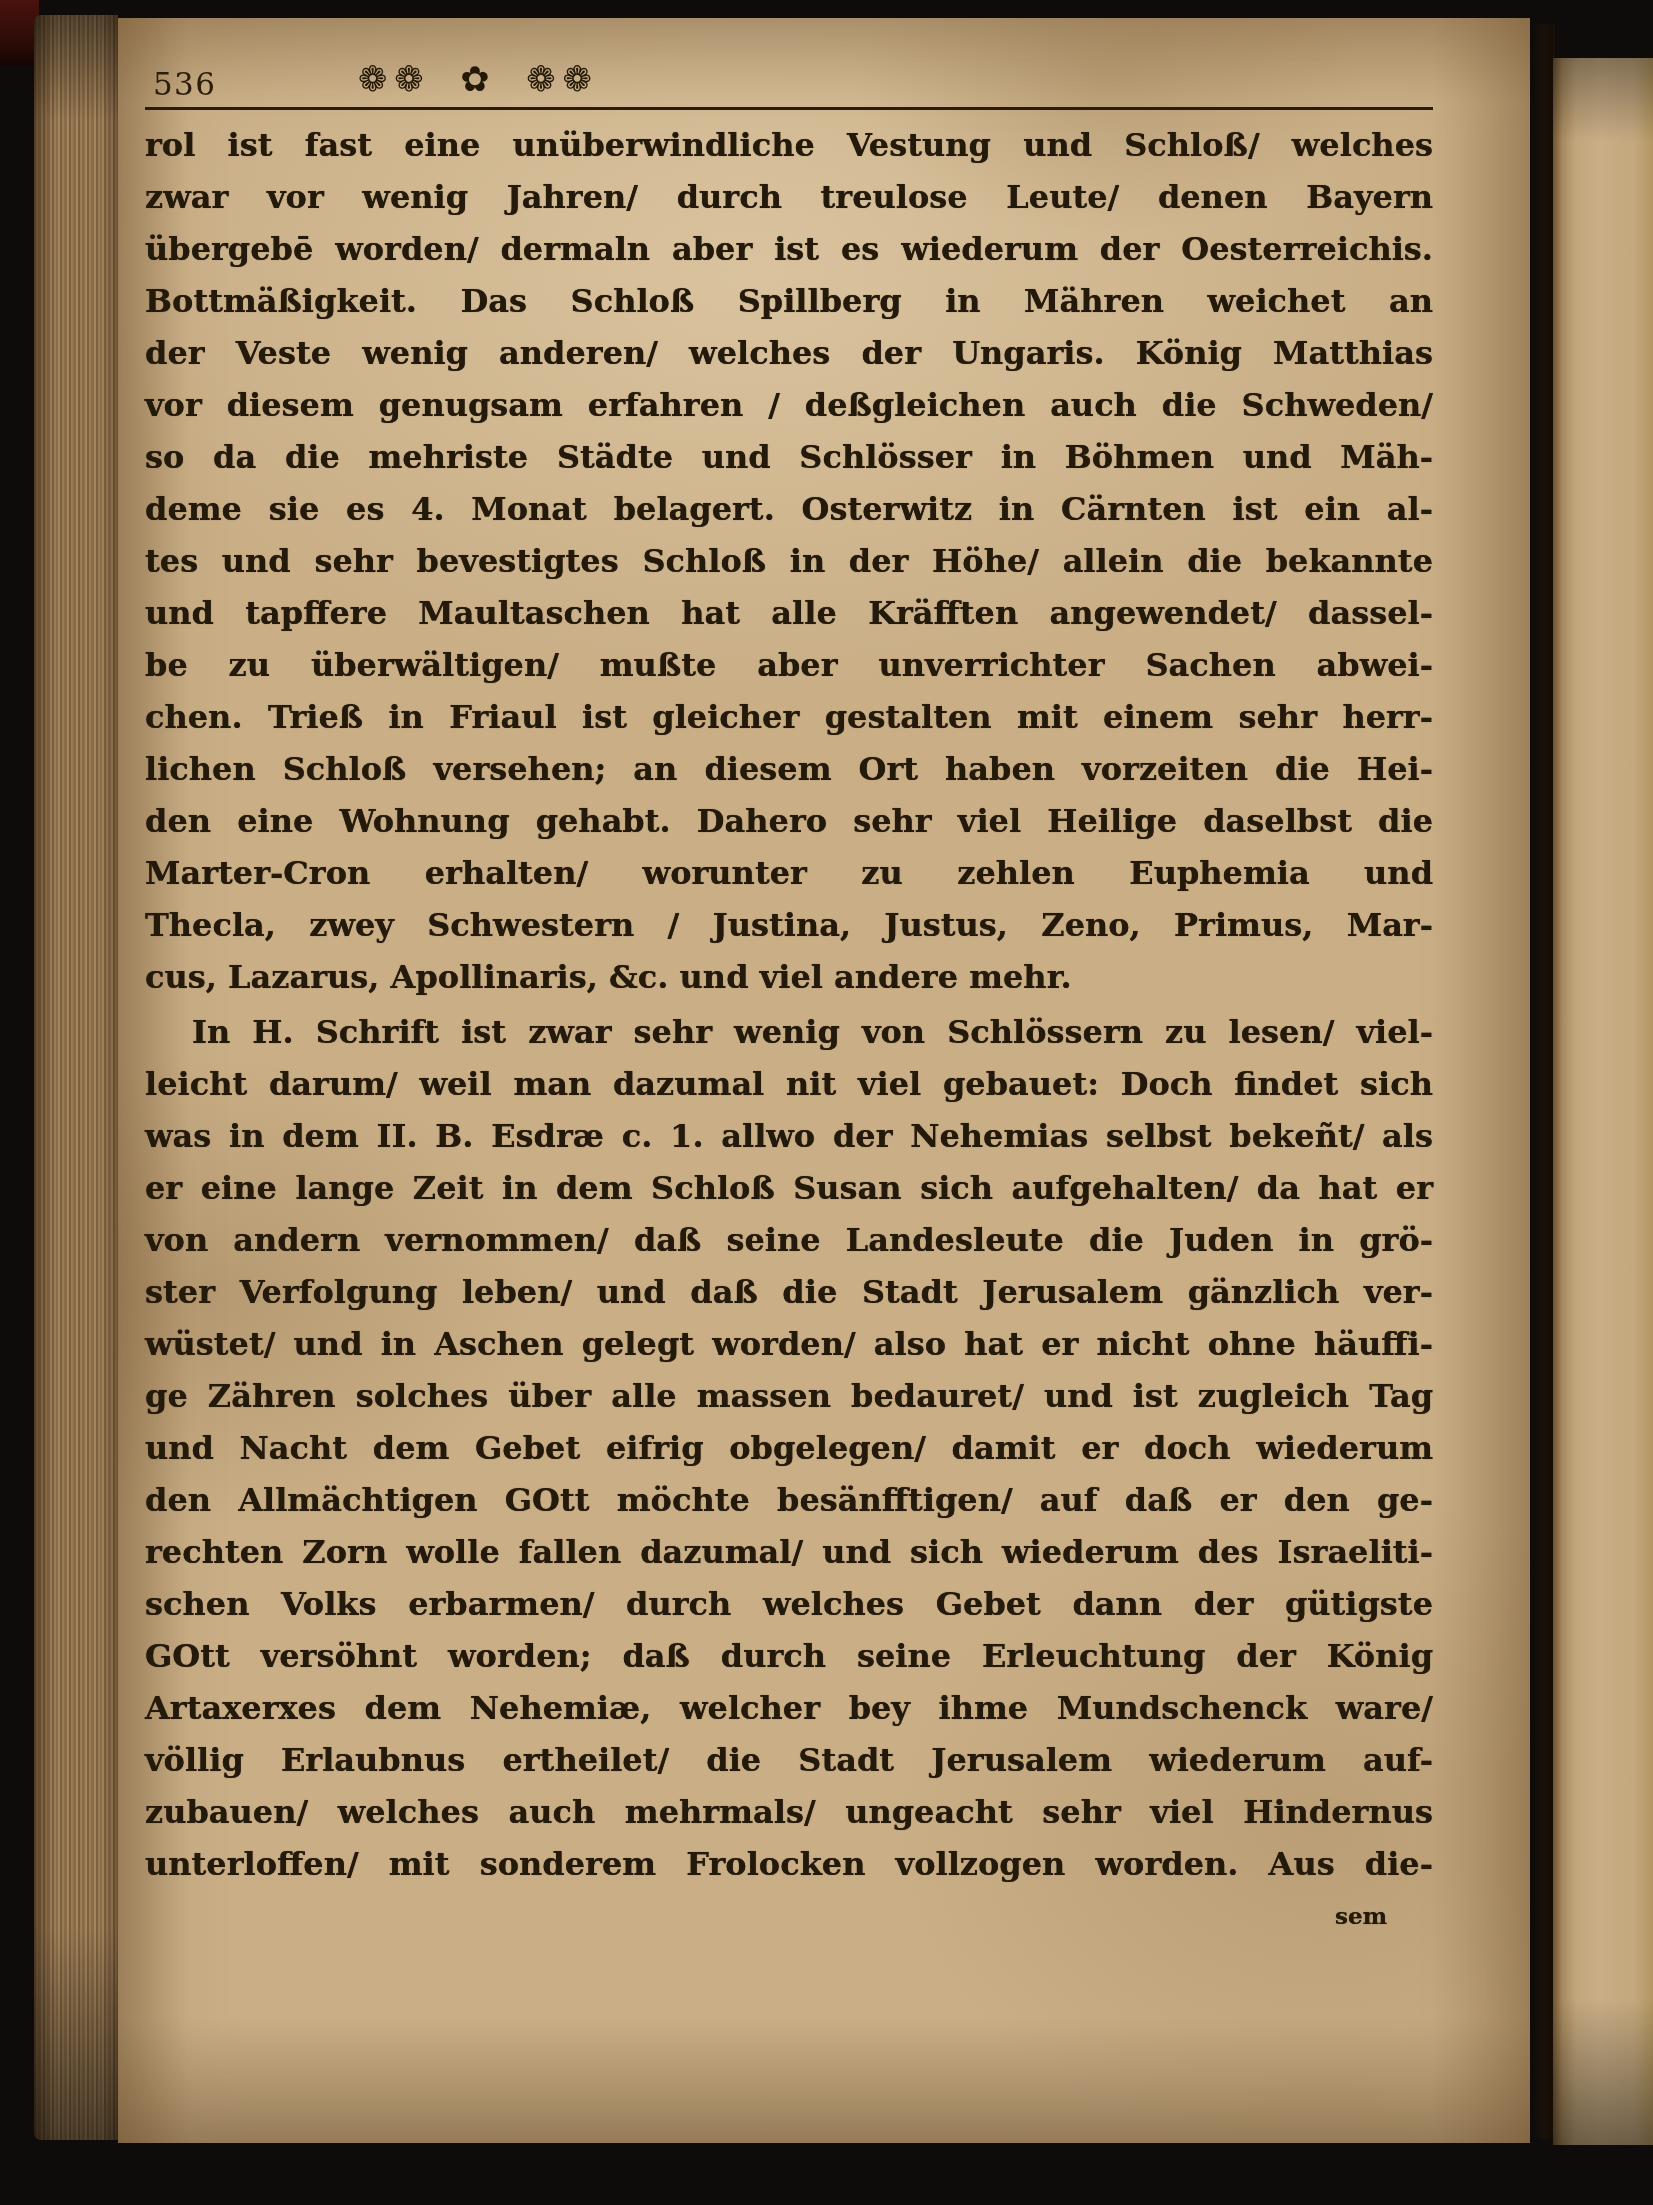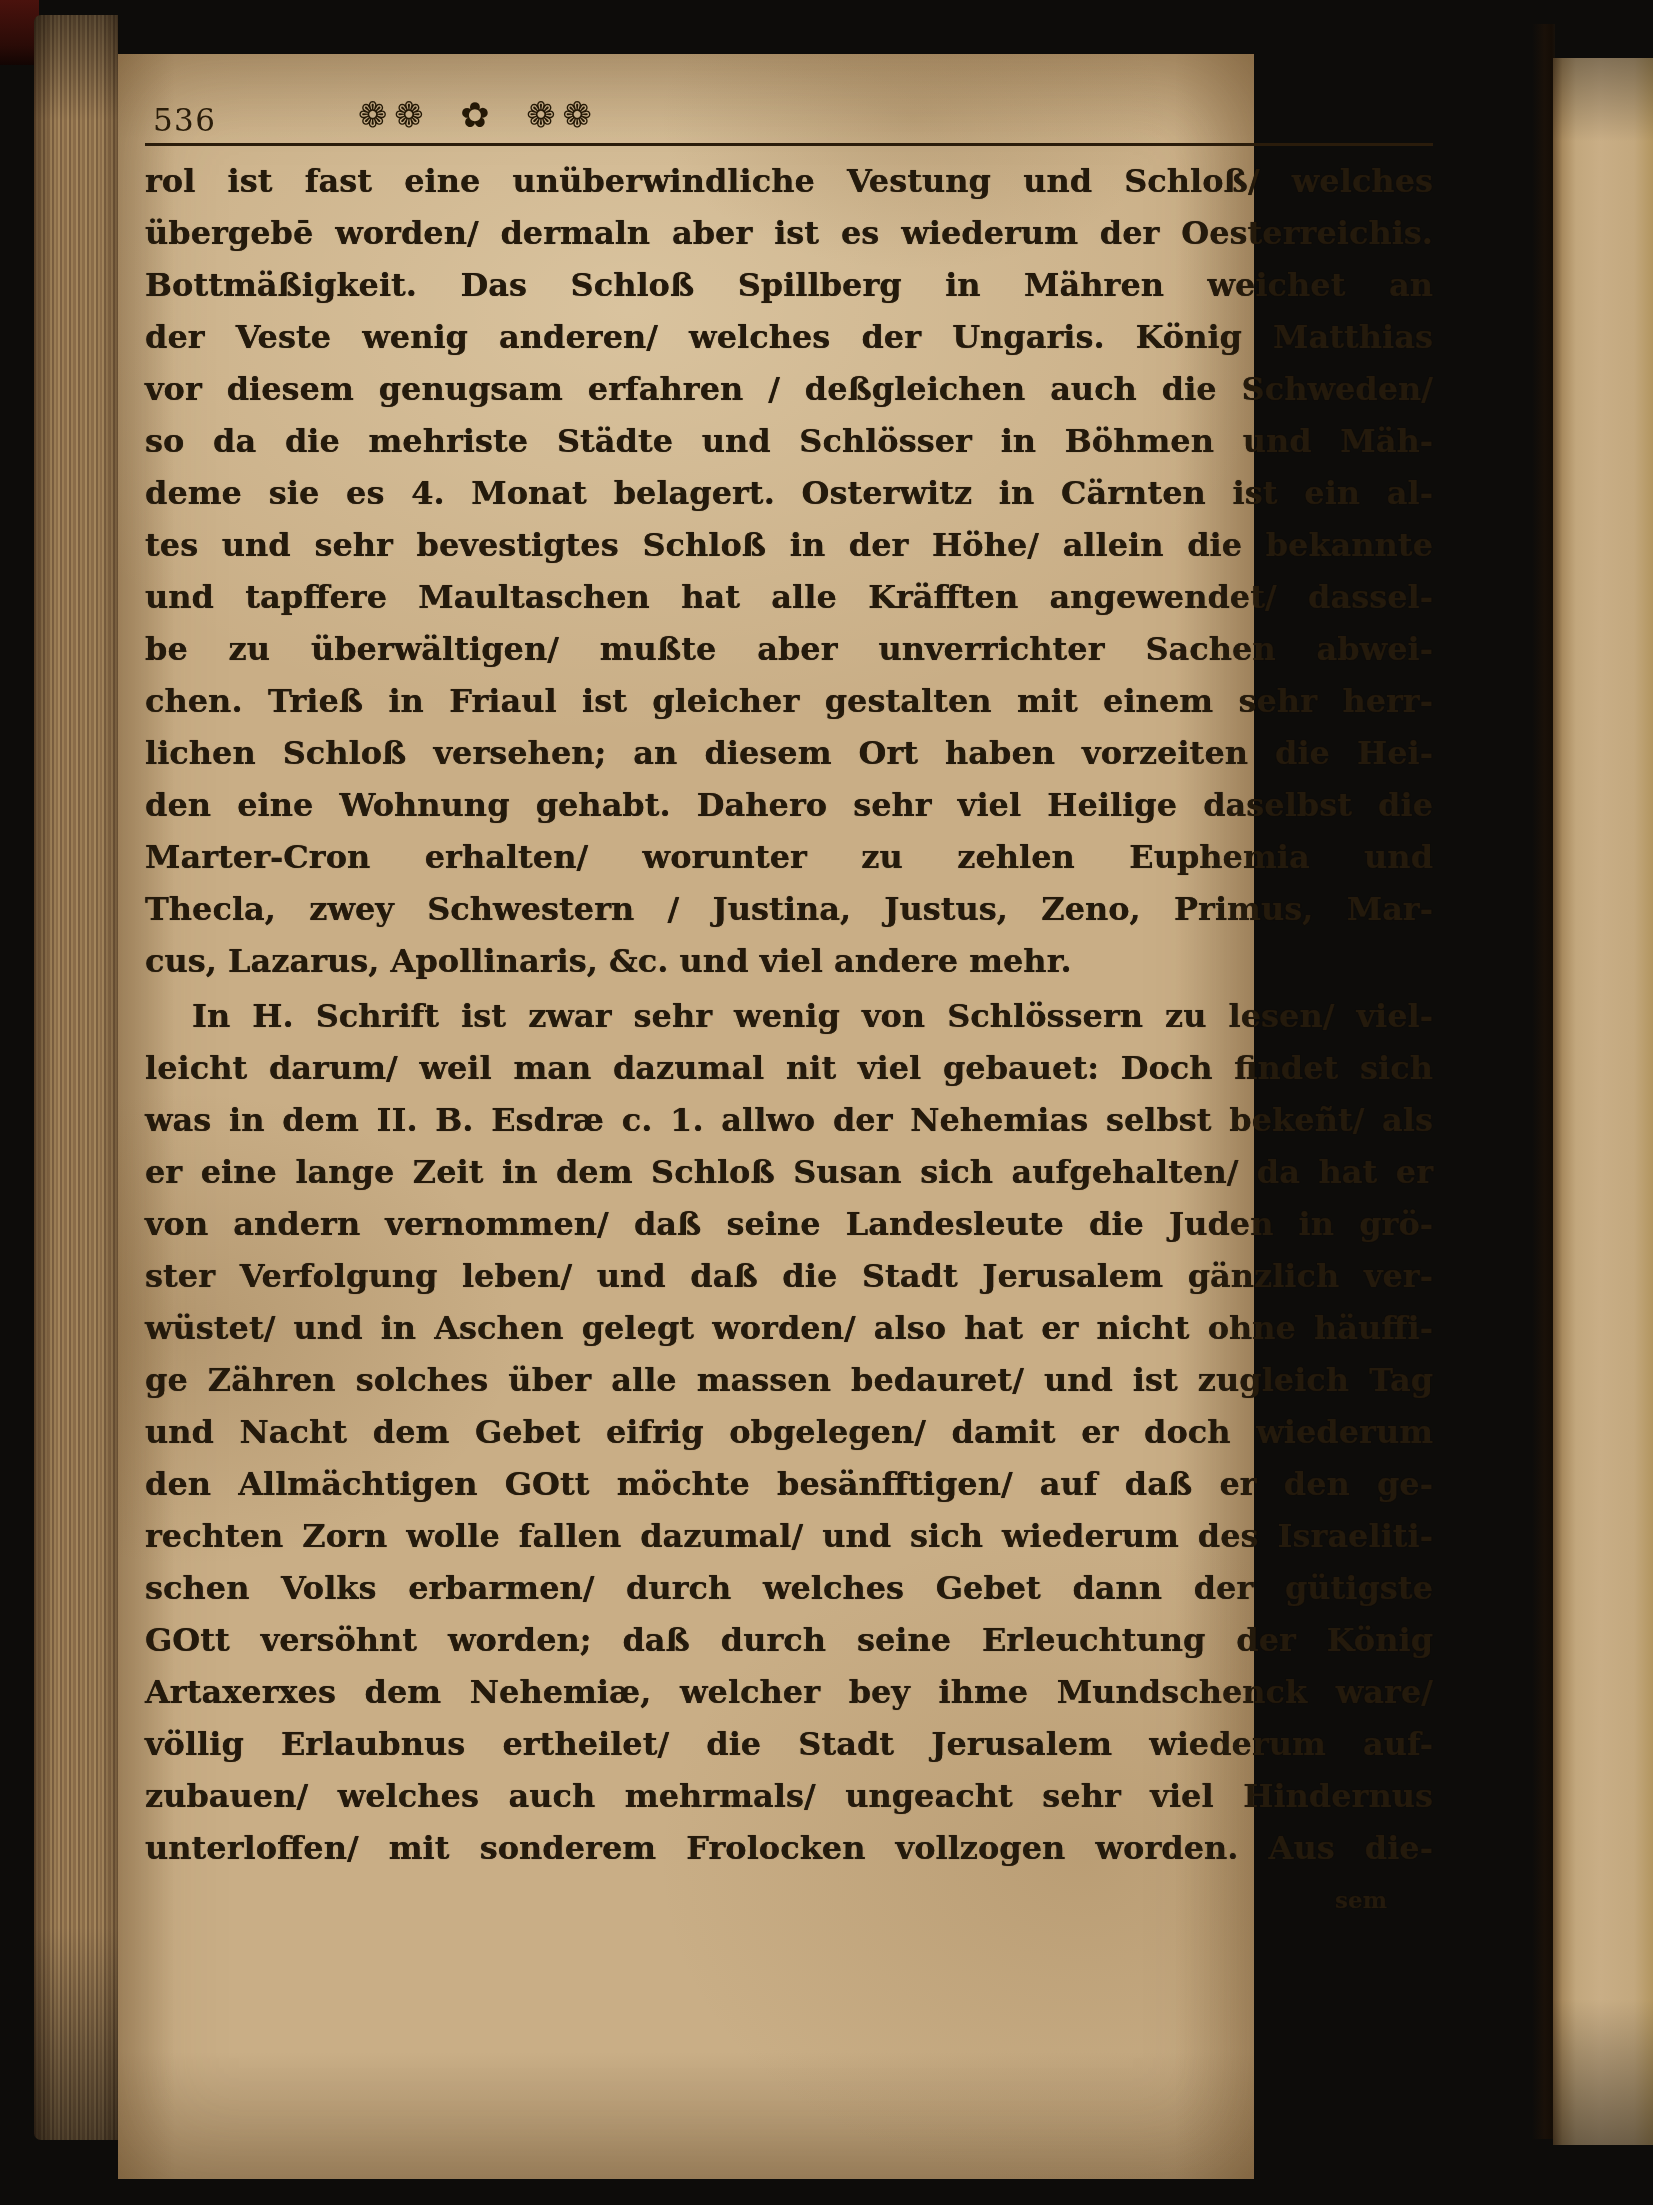--- a/index.html
+++ b/index.html
@@ -27,31 +27,30 @@
     position: absolute; left: 34px; top: 15px; width: 84px; height: 2125px;
     background:
       linear-gradient(180deg, rgba(0,0,0,0.45) 0%, rgba(0,0,0,0) 5%, rgba(0,0,0,0) 90%, rgba(0,0,0,0.5) 100%),
       linear-gradient(90deg, rgba(40,24,10,0.5) 0%, rgba(40,24,10,0) 25%, rgba(40,24,10,0) 80%, rgba(40,24,10,0.35) 100%),
       repeating-linear-gradient(90deg, #7c6041 0px, #7c6041 2px, #9b7d55 2px, #9b7d55 4px, #8a6c49 4px, #8a6c49 6.8px, #a4865c 6.8px, #a4865c 8.8px);
     border-radius: 6.8px 0 0 6.8px;
   }
 
   
   .page {
-    position: absolute; left: 118px; top: 17.6px; width: 1136px; height: 2125px;
+    position: absolute; left: 118px; top: 17.6px; width: 1412px; height: 2125px;
     background-color: #c9ae86;
     background-image:
       radial-gradient(ellipse 947px 609px at 45% 12%, rgba(255,244,214,0.30), rgba(255,244,214,0) 70%),
       radial-gradient(ellipse 609px 473px at 85% 85%, rgba(120,85,40,0.18), rgba(120,85,40,0) 70%),
       radial-gradient(ellipse 473px 338px at 6% 60%, rgba(110,78,38,0.22), rgba(110,78,38,0) 70%),
       radial-gradient(ellipse 338px 203px at 70% 3%, rgba(116,82,40,0.25), rgba(116,82,40,0) 75%),
       linear-gradient(90deg, rgba(92,63,28,0.30) 0%, rgba(92,63,28,0) 5%, rgba(92,63,28,0) 93%, rgba(92,63,28,0.28) 100%),
       linear-gradient(180deg, rgba(92,63,28,0.22) 0%, rgba(92,63,28,0) 4%, rgba(92,63,28,0) 94%, rgba(70,48,22,0.30) 100%);
     box-shadow: inset 0 0 101px rgba(96,66,30,0.35);
-    margin-top: 36px;
   }
 
   
   .crease {
     position: absolute; left: 1532px; top: 24px; width: 23px; height: 2115px;
     background: linear-gradient(90deg, rgba(30,18,8,0) 0%, rgba(32,19,8,0.65) 55%, rgba(22,13,5,0.85) 85%, rgba(40,26,12,0.4) 100%);
   }
 
   
   .next-page {
@@ -126,20 +125,21 @@
         <div class="ornament">
           <span class="orn-left">❁❁</span>
           <span class="orn-mid">✿</span>
           <span class="orn-right">❁❁</span>
         </div>
       </div>
 
       <div class="text">
         <div class="para p1">
             <div class="tline">rol ist fast eine unüberwindliche Vestung und Schloß/ welches</div>
+            <div class="tline">zwar vor wenig Jahren/ durch treulose Leute/ denen Bayern</div>
             <div class="tline">übergebē worden/ dermaln aber ist es wiederum der Oesterreichis.</div>
             <div class="tline">Bottmäßigkeit.  Das Schloß Spillberg in Mähren weichet an</div>
             <div class="tline">der Veste wenig anderen/ welches der Ungaris. König Matthias</div>
             <div class="tline">vor diesem genugsam erfahren / deßgleichen auch die Schweden/</div>
             <div class="tline">so da die mehriste Städte und Schlösser in Böhmen und Mäh-</div>
             <div class="tline">deme sie es 4. Monat belagert.  Osterwitz in Cärnten ist ein al-</div>
             <div class="tline">tes und sehr bevestigtes Schloß in der Höhe/ allein die bekannte</div>
             <div class="tline">und tapffere Maultaschen hat alle Kräfften angewendet/ dassel-</div>
             <div class="tline">be zu überwältigen/ mußte aber unverrichter Sachen abwei-</div>
             <div class="tline">chen.  Trieß in Friaul ist gleicher gestalten mit einem sehr herr-</div>

